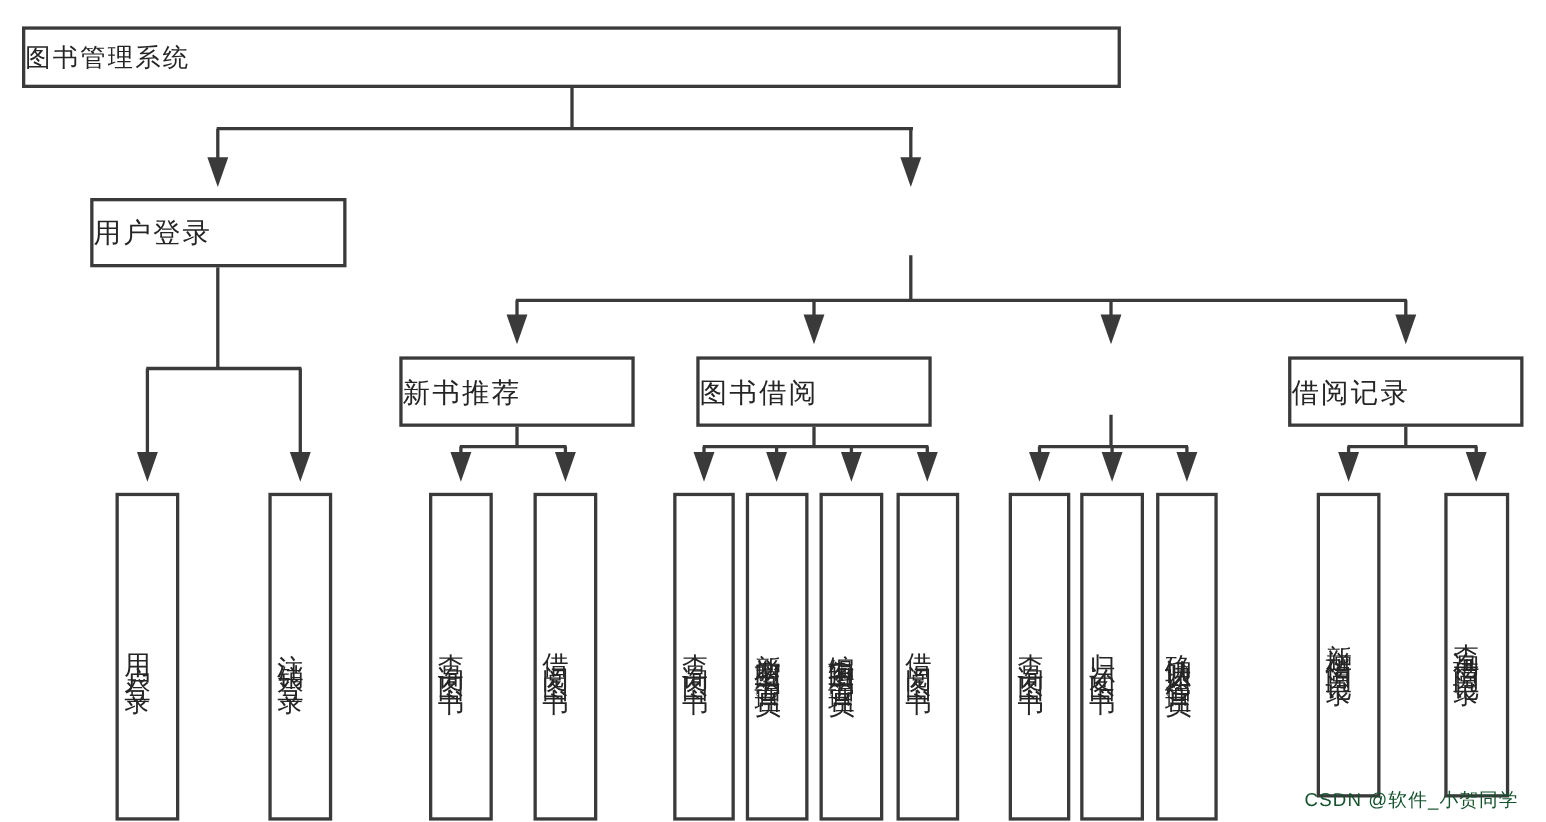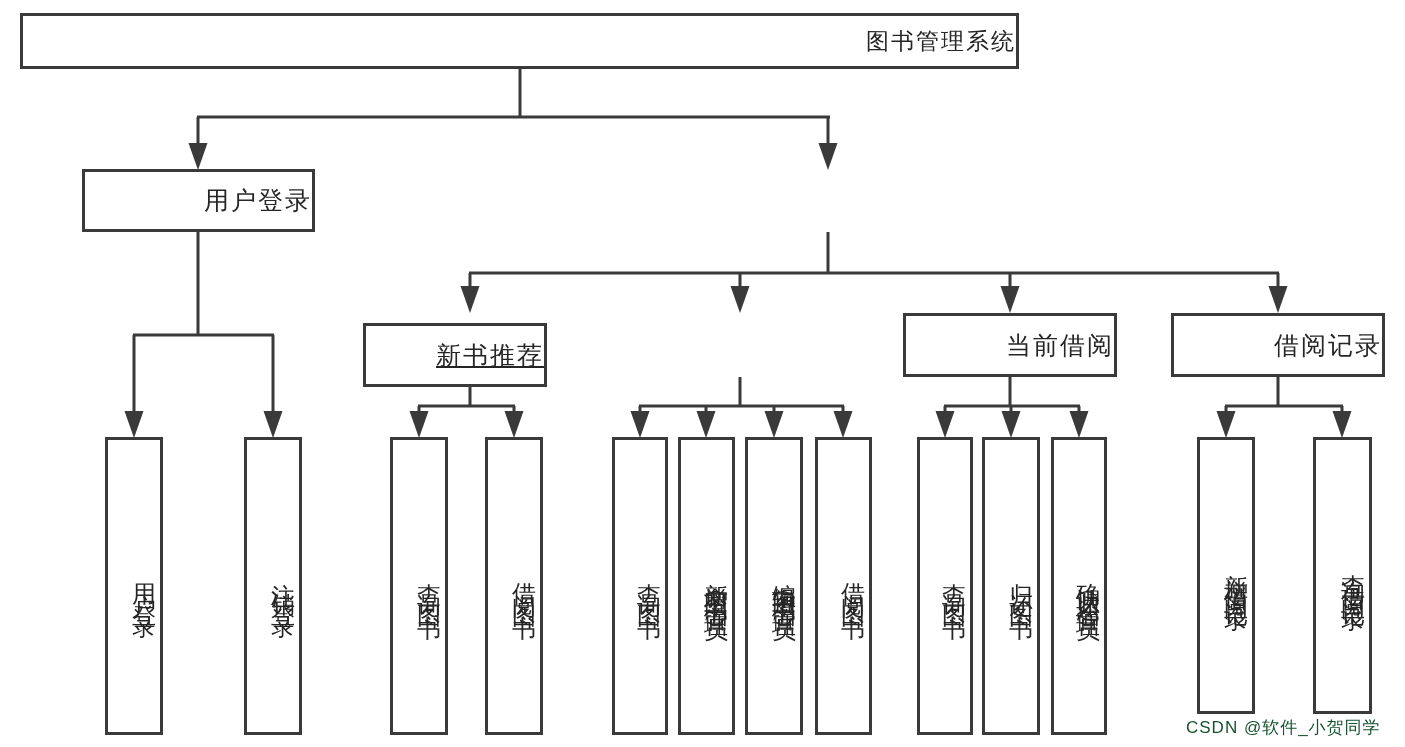--- a/index.html
+++ b/index.html
@@ -8,22 +8,23 @@
     background:#ffffff;
     font-family:"Liberation Sans","DejaVu Sans",sans-serif;
   }
   #stage{position:absolute;left:0;top:0;width:1405px;height:747px;}
   svg.connectors{position:absolute;left:0;top:0;pointer-events:none;}
   .box{
     position:absolute;
     background:#ffffff;
     border:3px solid #3a3a3a;
     box-sizing:border-box;
-    display:flex;align-items:center;justify-content:flex-end;
+    display:flex;align-items:center;justify-content:flex-start;
     color:#252525;
+    margin-top:11px;
   }
   .hlabel{
     font-size:25px;letter-spacing:2px;white-space:nowrap;color:#252525;
   }
   .root-box{left:20px;top:13px;width:999px;height:56px;}
   .root-box .hlabel{font-size:23px;}
   .leaf{top:437px;height:298px;}
   .leaf.short{height:277px;}
   .v{
     writing-mode:vertical-rl;
@@ -85,25 +86,25 @@
   </svg>
 
   <div class="box root-box">
     <span class="hlabel">图书管理系统</span>
   </div>
 
   <div class="box" style="left:82px;top:169px;width:233px;height:63px;">
     <span class="hlabel">用户登录</span>
   </div>
 
-  <div class="box" style="left:363px;top:323px;width:184px;height:64px;text-decoration:underline;">
+  <div class="box" style="left:363px;top:313px;width:214px;height:64px;">
     <span class="hlabel">新书推荐</span>
   </div>
-  <div class="box" style="left:903px;top:313px;width:214px;height:64px;">
-    <span class="hlabel">当前借阅</span>
+  <div class="box" style="left:633px;top:313px;width:214px;height:64px;">
+    <span class="hlabel">图书借阅</span>
   </div>
   <div class="box" style="left:1171px;top:313px;width:214px;height:64px;">
     <span class="hlabel">借阅记录</span>
   </div>
 
   <div class="box leaf" style="left:105px;width:58px;">
     <span class="v ls4">用户登录</span>
   </div>
   <div class="box leaf" style="left:244px;width:58px;">
     <span class="v ls4">注销登录</span>

